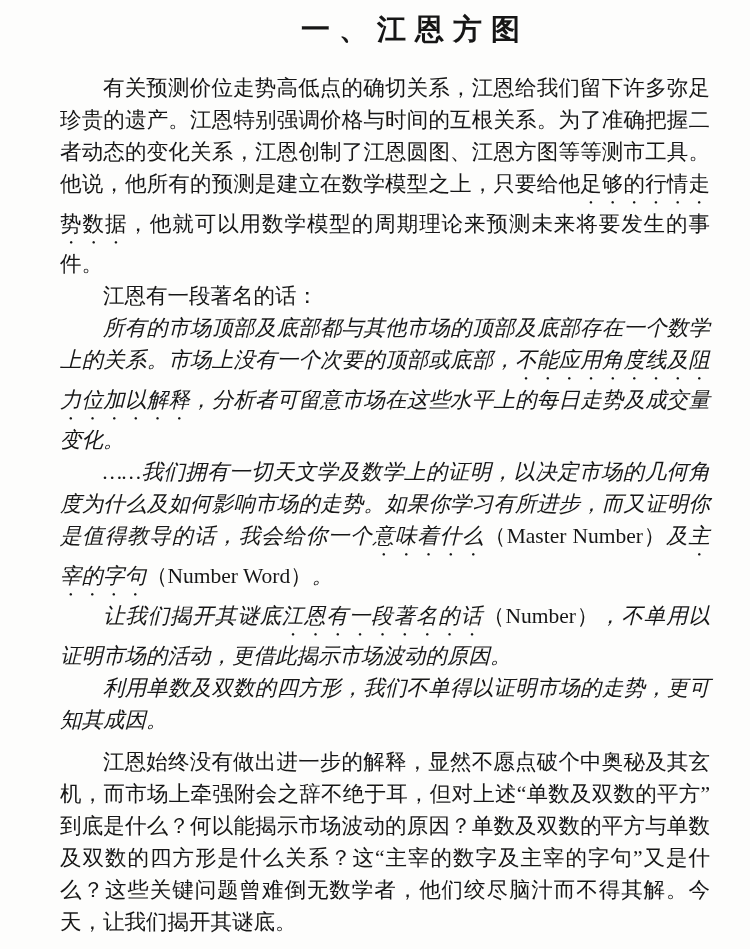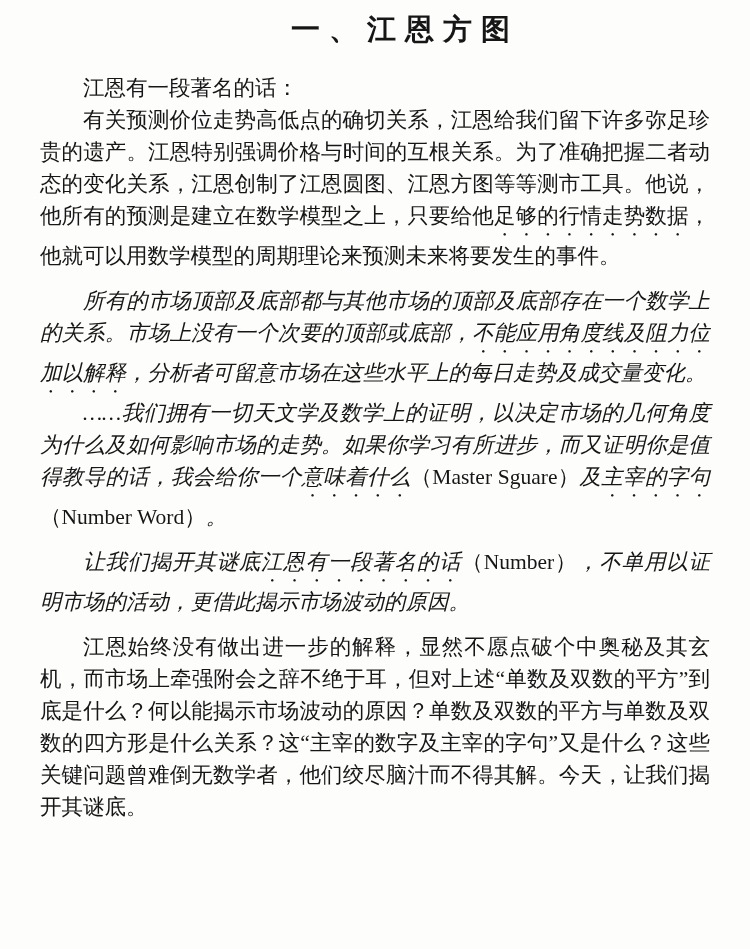--- a/index.html
+++ b/index.html
@@ -5,72 +5,73 @@
   html, body { margin: 0; padding: 0; }
   body {
     width: 750px; height: 949px;
     background: #fdfdfc;
     overflow: hidden;
     font-family: "Liberation Serif", "DejaVu Serif", serif;
   }
   .page {
     box-sizing: border-box;
     width: 750px; height: 764px;
-    padding: 10px 40px 0 40px;
+    padding: 10px 40px 0 60px;
     color: #161616;
   }
   .doc-title {
     margin: 0 0 24px 0;
     font-size: 29px;
     font-weight: 700;
     line-height: 38px;
     text-align: center;
     letter-spacing: 9px;
     transform: translateX(30px);
     white-space: nowrap;
   }
   p.para {
     margin: 0;
     font-size: 21.5px;
     line-height: 32px;
     text-align: justify;
     text-indent: 2em;
     word-break: break-all;
   }
-  .quote-block { margin: 13px 0; }
+  .quote-block { margin: 0 0; }
   .quote-block p.para {
     font-style: italic;
     font-weight: 500;
   }
   .quote-block .latin-run { font-style: normal; }
   .emph-run {
     -webkit-text-emphasis: filled dot #161616;
     -webkit-text-emphasis-position: under right;
     text-emphasis: filled dot #161616;
     text-emphasis-position: under right;
   }
   .closing { margin-top: 10px !important; }
 </style>
 </head>
 <body>
 
 <div class="page">
 
   <h1 class="doc-title">一、江恩方图</h1>
 
+  <p class="para"><span>有关预测价位走势高低点的确切关系，江恩给我们留下许多弥足珍贵的遗产。江恩特别强调价格与时间的互根关系。为了准确把握二者动态的变化关系，江恩创制了江恩圆图、江恩方图等等测市工具。他说，他所有的预测是建立在数学模型之上，只要给他</span><span class="emph-run">足够的行情走势数据</span><span>，他就可以用数学模型的周期理论来预测未来将要发生的事件。</span></p>
+
   <p class="para">江恩有一段著名的话：</p>
-
-  <p class="para"><span>有关预测价位走势高低点的确切关系，江恩给我们留下许多弥足珍贵的遗产。江恩特别强调价格与时间的互根关系。为了准确把握二者动态的变化关系，江恩创制了江恩圆图、江恩方图等等测市工具。他说，他所有的预测是建立在数学模型之上，只要给他</span><span class="emph-run">足够的行情走势数据</span><span>，他就可以用数学模型的周期理论来预测未来将要发生的事件。</span></p>
 
   <div class="quote-block">
     <p class="para"><span>所有的市场顶部及底部都与其他市场的顶部及底部存在一个数学上的关系。市场上没有一个次要的顶部或底部，</span><span class="emph-run">不能应用角度线及阻力位加以解释</span><span>，分析者可留意市场在这些水平上的每日走势及成交量变化。</span></p>
-    <p class="para"><span>……我们拥有一切天文学及数学上的证明，以决定市场的几何角度为什么及如何影响市场的走势。如果你学习有所进步，而又证明你是值得教导的话，我会给你一个</span><span class="emph-run">意味着什么</span><span class="latin-run">（Master Sguare）</span><span>及</span><span class="emph-run">主宰的字句</span><span class="latin-run">（Number Word）</span><span>。</span></p>
+    <p class="para"><span>……我们拥有一切天文学及数学上的证明，以决定市场的几何角度为什么及如何影响市场的走势。如果你学习有所进步，而又证明你是值得教导的话，我会给你一个</span><span class="emph-run">意味着什么</span><span class="latin-run">（Master Number）</span><span>及</span><span class="emph-run">主宰的字句</span><span class="latin-run">（Number Word）</span><span>。</span></p>
   </div>
 
 
 
   <div class="quote-block">
     <p class="para"><span>让我们揭开其谜底</span><span class="emph-run">江恩有一段著名的话</span><span class="latin-run">（Number）</span><span>，不单用以证明市场的活动，更借此揭示市场波动的原因。</span></p>
+    <p class="para">利用单数及双数的四方形，我们不单得以证明市场的走势，更可知其成因。</p>
   </div>
 
   <p class="para closing">江恩始终没有做出进一步的解释，显然不愿点破个中奥秘及其玄机，而市场上牵强附会之辞不绝于耳，但对上述“单数及双数的平方”到底是什么？何以能揭示市场波动的原因？单数及双数的平方与单数及双数的四方形是什么关系？这“主宰的数字及主宰的字句”又是什么？这些关键问题曾难倒无数学者，他们绞尽脑汁而不得其解。今天，让我们揭开其谜底。</p>
 
 </div>
 
 </body></html>

